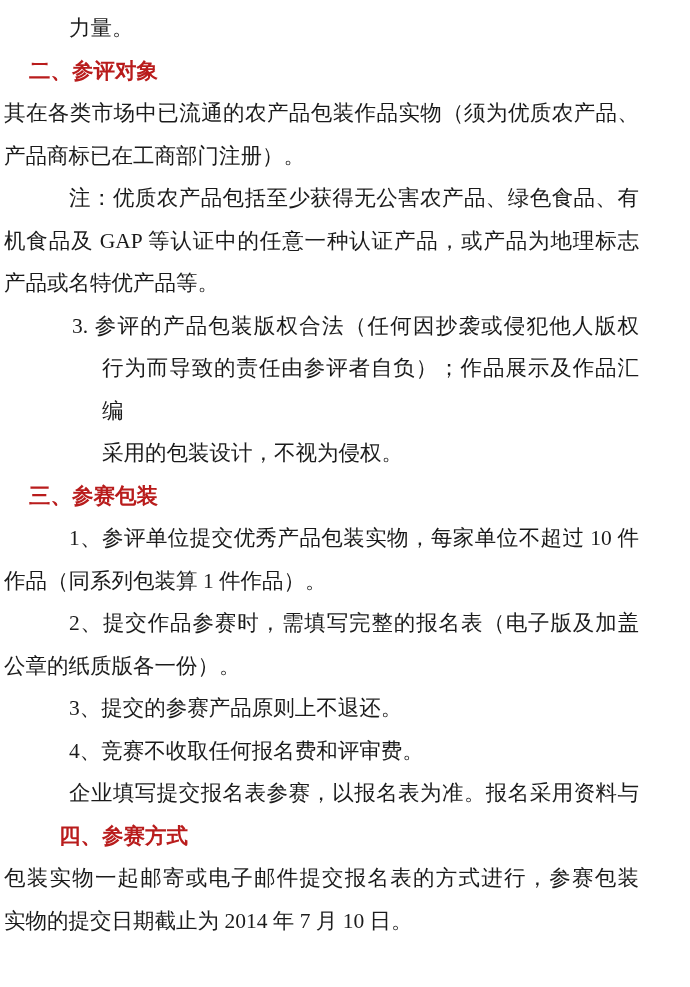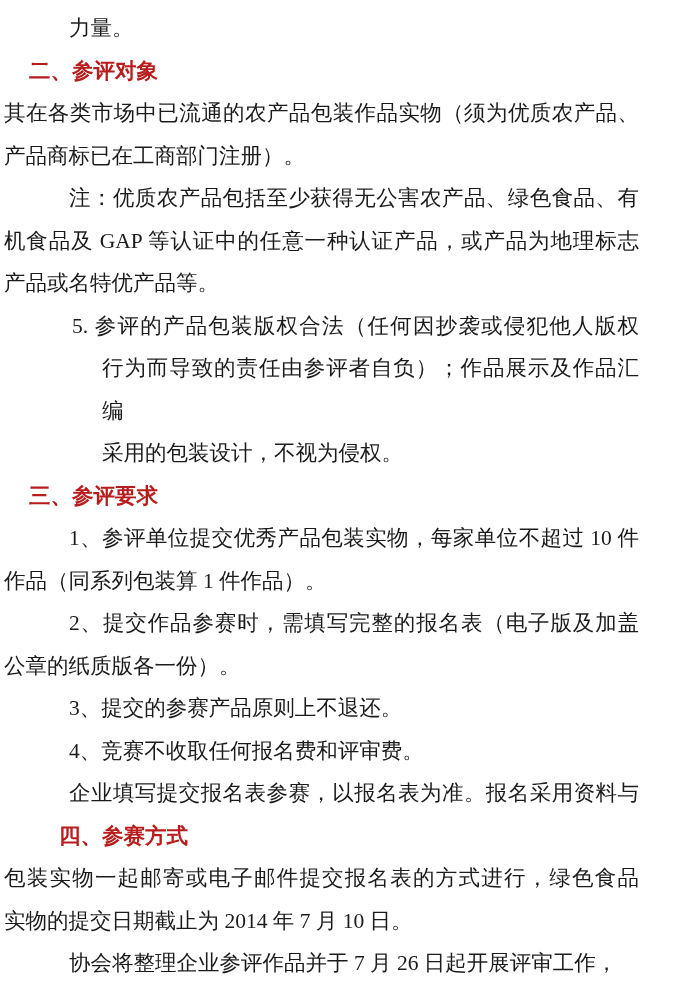--- a/index.html
+++ b/index.html
@@ -43,28 +43,27 @@
 <body>
 
 <div class="page">
   <div class="line ind-p">力量。</div>
   <div class="line ind-h bold">二、参评对象</div>
   <div class="line ind-0 fill">其在各类市场中已流通的农产品包装作品实物（须为优质农产品、</div>
   <div class="line ind-0">产品商标已在工商部门注册）。</div>
   <div class="line ind-p fill">注：优质农产品包括至少获得无公害农产品、绿色食品、有</div>
   <div class="line ind-0 fill">机食品及 GAP 等认证中的任意一种认证产品，或产品为地理标志</div>
   <div class="line ind-0">产品或名特优产品等。</div>
-  <div class="line ind-l1 fill">5. 参评的产品包装版权合法（任何因抄袭或侵犯他人版权</div>
+  <div class="line ind-l1 fill">3. 参评的产品包装版权合法（任何因抄袭或侵犯他人版权</div>
   <div class="line ind-l2 fill">行为而导致的责任由参评者自负）；作品展示及作品汇编</div>
   <div class="line ind-l2">采用的包装设计，不视为侵权。</div>
-  <div class="line ind-h bold">三、参评要求</div>
+  <div class="line ind-h bold">三、参赛包装</div>
   <div class="line ind-p fill">1、参评单位提交优秀产品包装实物，每家单位不超过 10 件</div>
   <div class="line ind-0">作品（同系列包装算 1 件作品）。</div>
   <div class="line ind-p fill">2、提交作品参赛时，需填写完整的报名表（电子版及加盖</div>
   <div class="line ind-0">公章的纸质版各一份）。</div>
   <div class="line ind-p">3、提交的参赛产品原则上不退还。</div>
   <div class="line ind-p">4、竞赛不收取任何报名费和评审费。</div>
   <div class="line ind-p fill">企业填写提交报名表参赛，以报名表为准。报名采用资料与</div>
   <div class="line ind-h2 bold">四、参赛方式</div>
-  <div class="line ind-0 fill">包装实物一起邮寄或电子邮件提交报名表的方式进行，绿色食品</div>
+  <div class="line ind-0 fill">包装实物一起邮寄或电子邮件提交报名表的方式进行，参赛包装</div>
   <div class="line ind-0">实物的提交日期截止为 2014 年 7 月 10 日。</div>
-  <div class="line ind-p">协会将整理企业参评作品并于 7 月 26 日起开展评审工作，</div>
 </div>
 
 </body></html>

